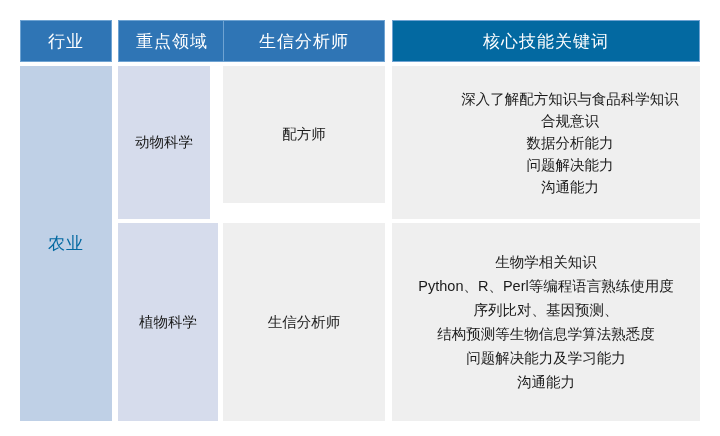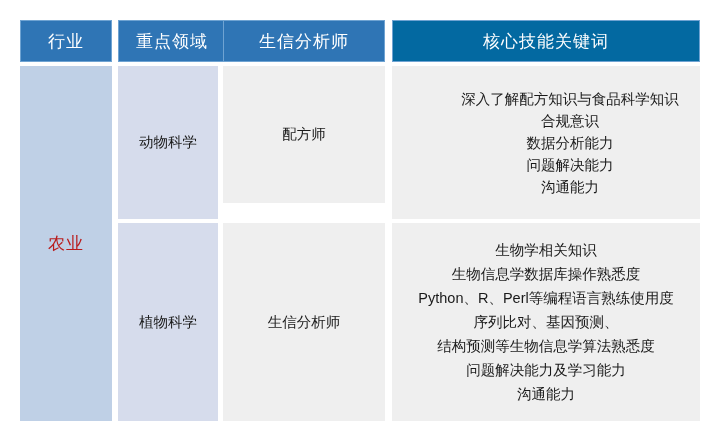--- a/index.html
+++ b/index.html
@@ -48,21 +48,21 @@
   
   .cell-industry{
     left:0px; top:46px;
     width:92px; height:355px;
     background:#bfd0e6;
     color:#1f4e99;
     font-size:17px;
     letter-spacing:1px;
   }
   
-  .r1c2{left:98px;  top:46px; width:100px; height:153px; background:#d6dcec;}
+  .r1c2{left:98px;  top:46px; width:92px; height:153px; background:#d6dcec;}
   .r1c3{left:203px; top:46px; width:162px; height:137px; background:#efefef;}
   .r1c4{left:372px; top:46px; width:308px; height:153px; background:#efefef;}
   
   .r2c2{left:98px;  top:203px; width:100px; height:198px; background:#d6dcec;}
   .r2c3{left:203px; top:203px; width:162px; height:198px; background:#efefef;align-items:center;}
   .r2c4{left:372px; top:203px; width:308px; height:198px; background:#efefef;}
 
   .multiline{
     display:flex;
     flex-direction:column;
@@ -94,21 +94,21 @@
       <span>重点领域</span>
     </div>
     <div class="hcell hc3" style="background: rgb(47, 117, 181); border-color: rgb(111, 163, 210); color: rgb(255, 255, 255);">
       <span>生信分析师</span>
     </div>
     <div class="hcell hc4" style="background: #0369a1; border-color: rgb(111, 163, 210); color: rgb(255, 255, 255);">
       <span>核心技能关键词</span>
     </div>
   </div>
 
-  <div class="bcell cell-industry" style="background: rgb(191, 208, 230); color: #b91c1c;">
+  <div class="bcell cell-industry" style="background: rgb(191, 208, 230); color: #0369a1;">
     <span>农业</span>
   </div>
 
   <div class="bcell r1c2" style="background: rgb(214, 220, 236);">
     <span>动物科学</span>
   </div>
   <div class="bcell r1c3" style="background: rgb(239, 239, 239); color: rgb(26, 26, 26);">
     <span>配方师</span>
   </div>
   <div class="bcell r1c4" style="background: rgb(239, 239, 239); color: rgb(26, 26, 26); padding-left: 48px;">
@@ -123,21 +123,20 @@
 
   <div class="bcell r2c2" style="background: rgb(214, 220, 236);">
     <span>植物科学</span>
   </div>
   <div class="bcell r2c3" style="background: rgb(239, 239, 239); color: rgb(26, 26, 26);">
     <span>生信分析师</span>
   </div>
   <div class="bcell r2c4" style="background: rgb(239, 239, 239); color: rgb(26, 26, 26);">
     <div class="multiline">
         <span class="ln">生物学相关知识</span>
-        <span class="ln">生物信息学数据库操作熟悉度</span>
         <span class="ln">Python、R、Perl等编程语言熟练使用度</span>
         <span class="ln">序列比对、基因预测、</span>
         <span class="ln">结构预测等生物信息学算法熟悉度</span>
         <span class="ln">问题解决能力及学习能力</span>
         <span class="ln">沟通能力</span>
       </div>
   </div>
 
 </div>
 

